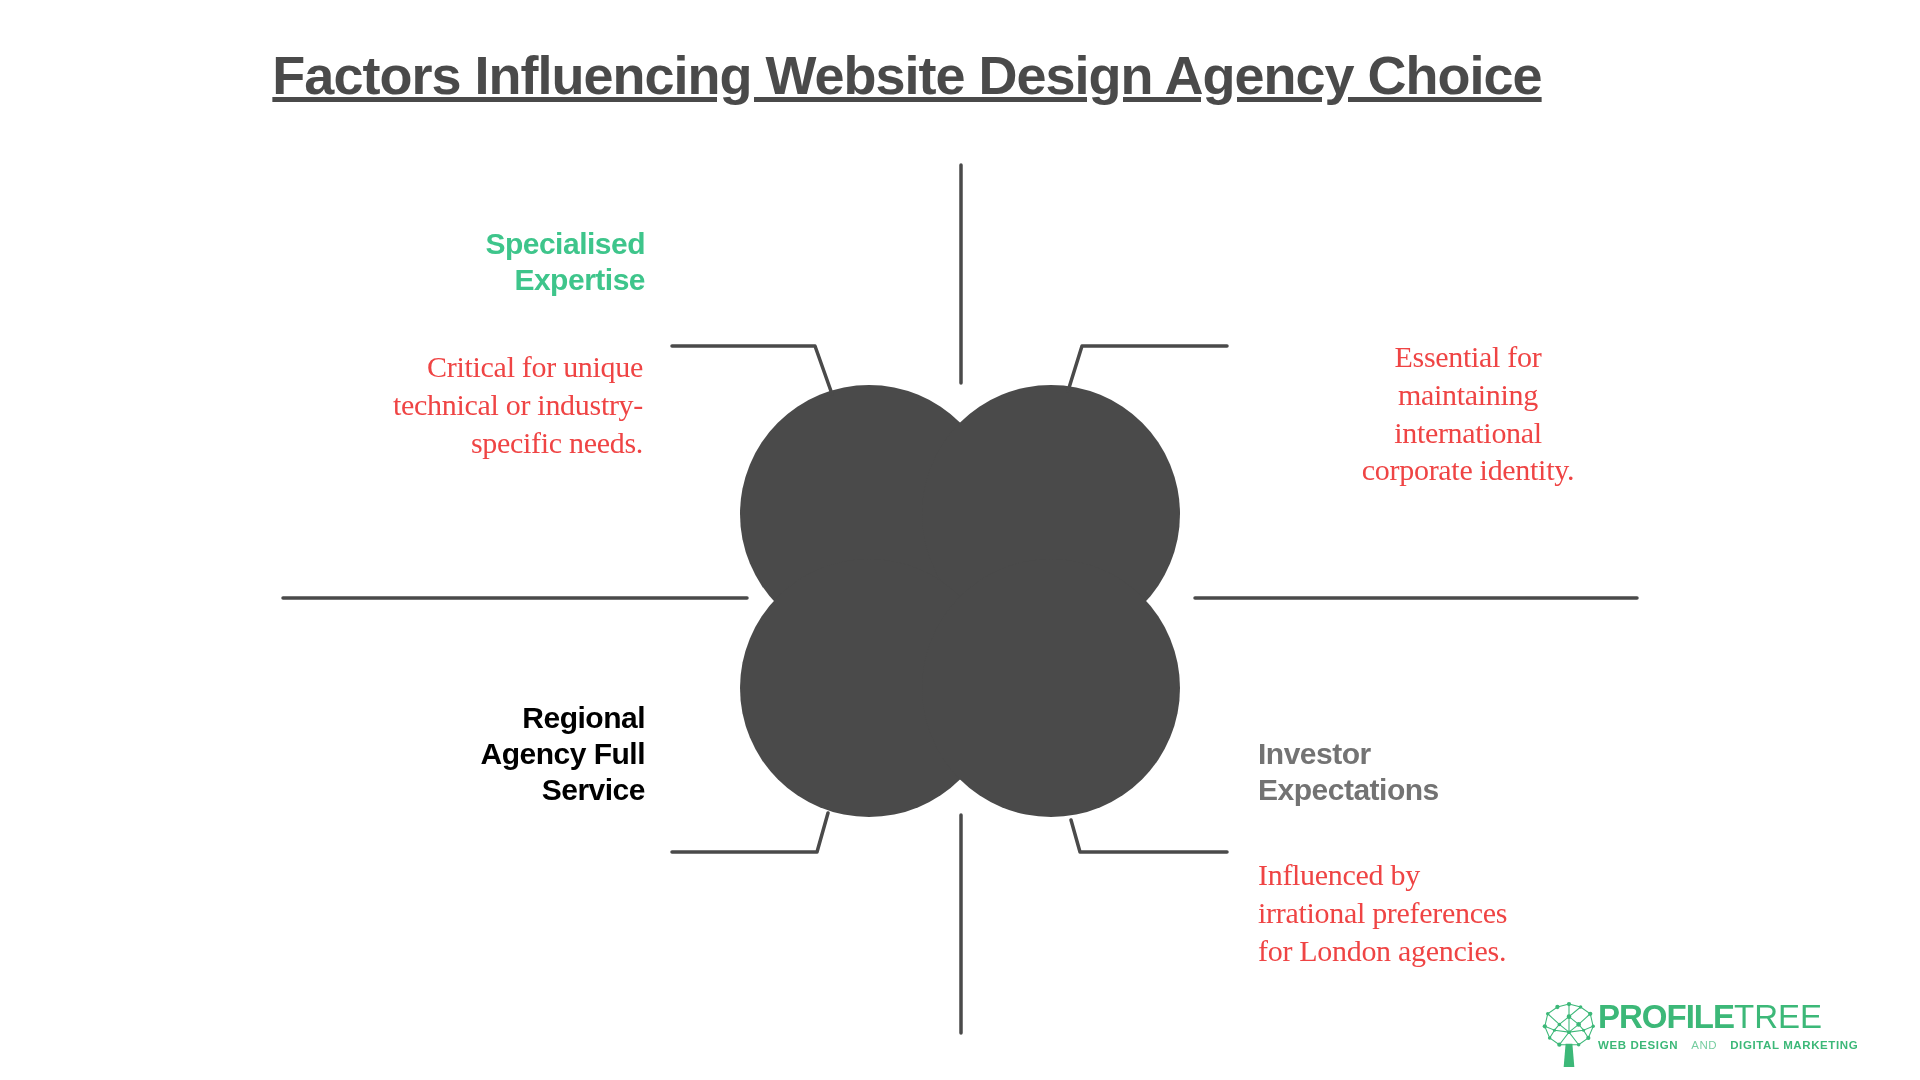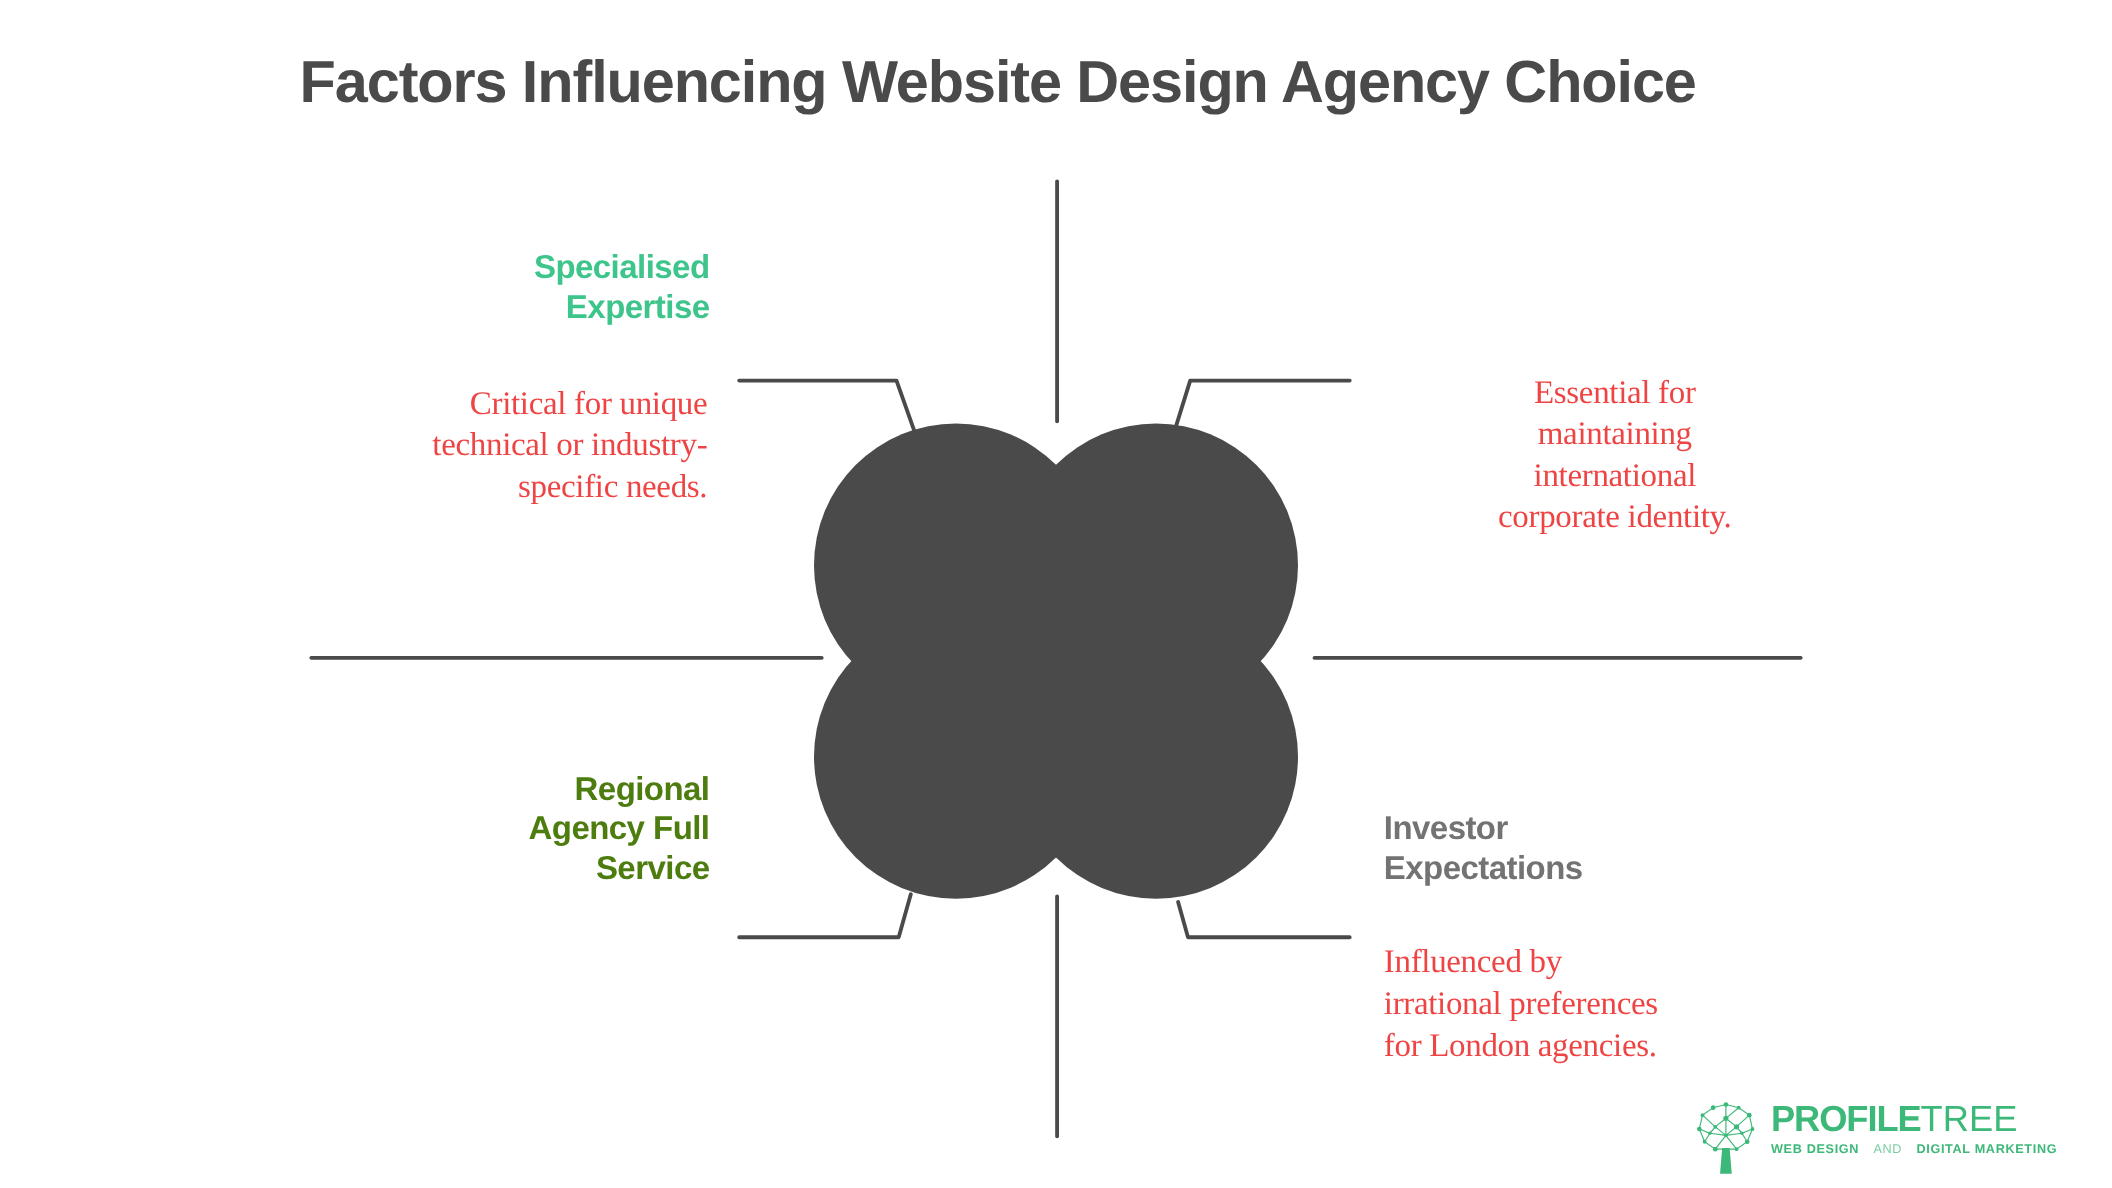--- a/index.html
+++ b/index.html
@@ -2,42 +2,42 @@
 <html><head>
 <meta charset="utf-8">
 <style>
   html,body{margin:0;padding:0;background:#ffffff;}
   .canvas{
     position:relative;width:1920px;height:1080px;background:#ffffff;overflow:hidden;
     font-family:"Liberation Sans", sans-serif;
   }
   .title{
     position:absolute;top:44px;left:0;width:1814px;text-align:center;
-    font-size:54px;font-weight:bold;color:#4a4a4a;letter-spacing:-1px;
+    font-size:54px;font-weight:bold;color:#4a4a4a;letter-spacing:-1px;text-decoration:underline;
   }
   .diagram-svg{position:absolute;left:0;top:0;width:1920px;height:1080px;}
   .heading{
     position:absolute;font-weight:bold;font-size:30px;line-height:1.2;
     white-space:pre-line;letter-spacing:-0.5px;
   }
   .desc{
     position:absolute;font-size:30px;line-height:1.26;color:#ef4444;
     white-space:pre-line;letter-spacing:-0.3px;font-family:Liberation Serif, serif;
   }
   .align-right{text-align:right;}
   .align-left{text-align:left;}
   .tl-heading{left:245px;top:226px;width:400px;}
   .tl-desc{left:223px;top:348px;width:420px;}
   .tr-heading{left:1258px;top:218px;width:420px;}
   .tr-desc{left:1258px;top:338px;width:420px;text-align:center;}
   .bl-heading{left:225px;top:700px;width:420px;}
   .bl-desc{left:223px;top:880px;width:420px;}
   .br-heading{left:1258px;top:736px;width:420px;}
   .br-desc{left:1258px;top:856px;width:420px;}
-  .logo{position:absolute;left:1540px;top:1000px;display:flex;gap:12px;align-items:flex-start;}
+  .logo{position:absolute;left:1540px;top:1000px;display:flex;gap:0;align-items:flex-start;}
   .logo-tree{width:58px;height:72px;flex:0 0 auto;}
   .logo-text{display:flex;flex-direction:column;}
   .brand{font-size:33px;font-weight:800;letter-spacing:-1px;line-height:1.05;white-space:nowrap;}
   .brand .light{font-weight:300;letter-spacing:0;}
   .tagline{font-size:11.5px;font-weight:bold;letter-spacing:0.6px;margin-top:4px;white-space:nowrap;}
   .tagline .and{font-weight:400;opacity:0.7;margin:0 13px;}
 </style>
 </head>
 <body>
 
@@ -68,21 +68,21 @@
 Expertise</div>
   <div class="desc align-right tl-desc">Critical for unique
 technical or industry-
 specific needs.</div>
 
   <div class="desc align-left tr-desc">Essential for
 maintaining
 international
 corporate identity.</div>
 
-  <div class="heading align-right bl-heading" style="color: #4d7c0f;">Regional
+  <div class="heading align-right bl-heading" style="color: #000000;">Regional
 Agency Full
 Service</div>
 
   <div class="heading align-left br-heading" style="color: #737373;">Investor
 Expectations</div>
   <div class="desc align-left br-desc">Influenced by
 irrational preferences
 for London agencies.</div>
 
   <div class="logo" style="color: rgb(60, 184, 120);">

